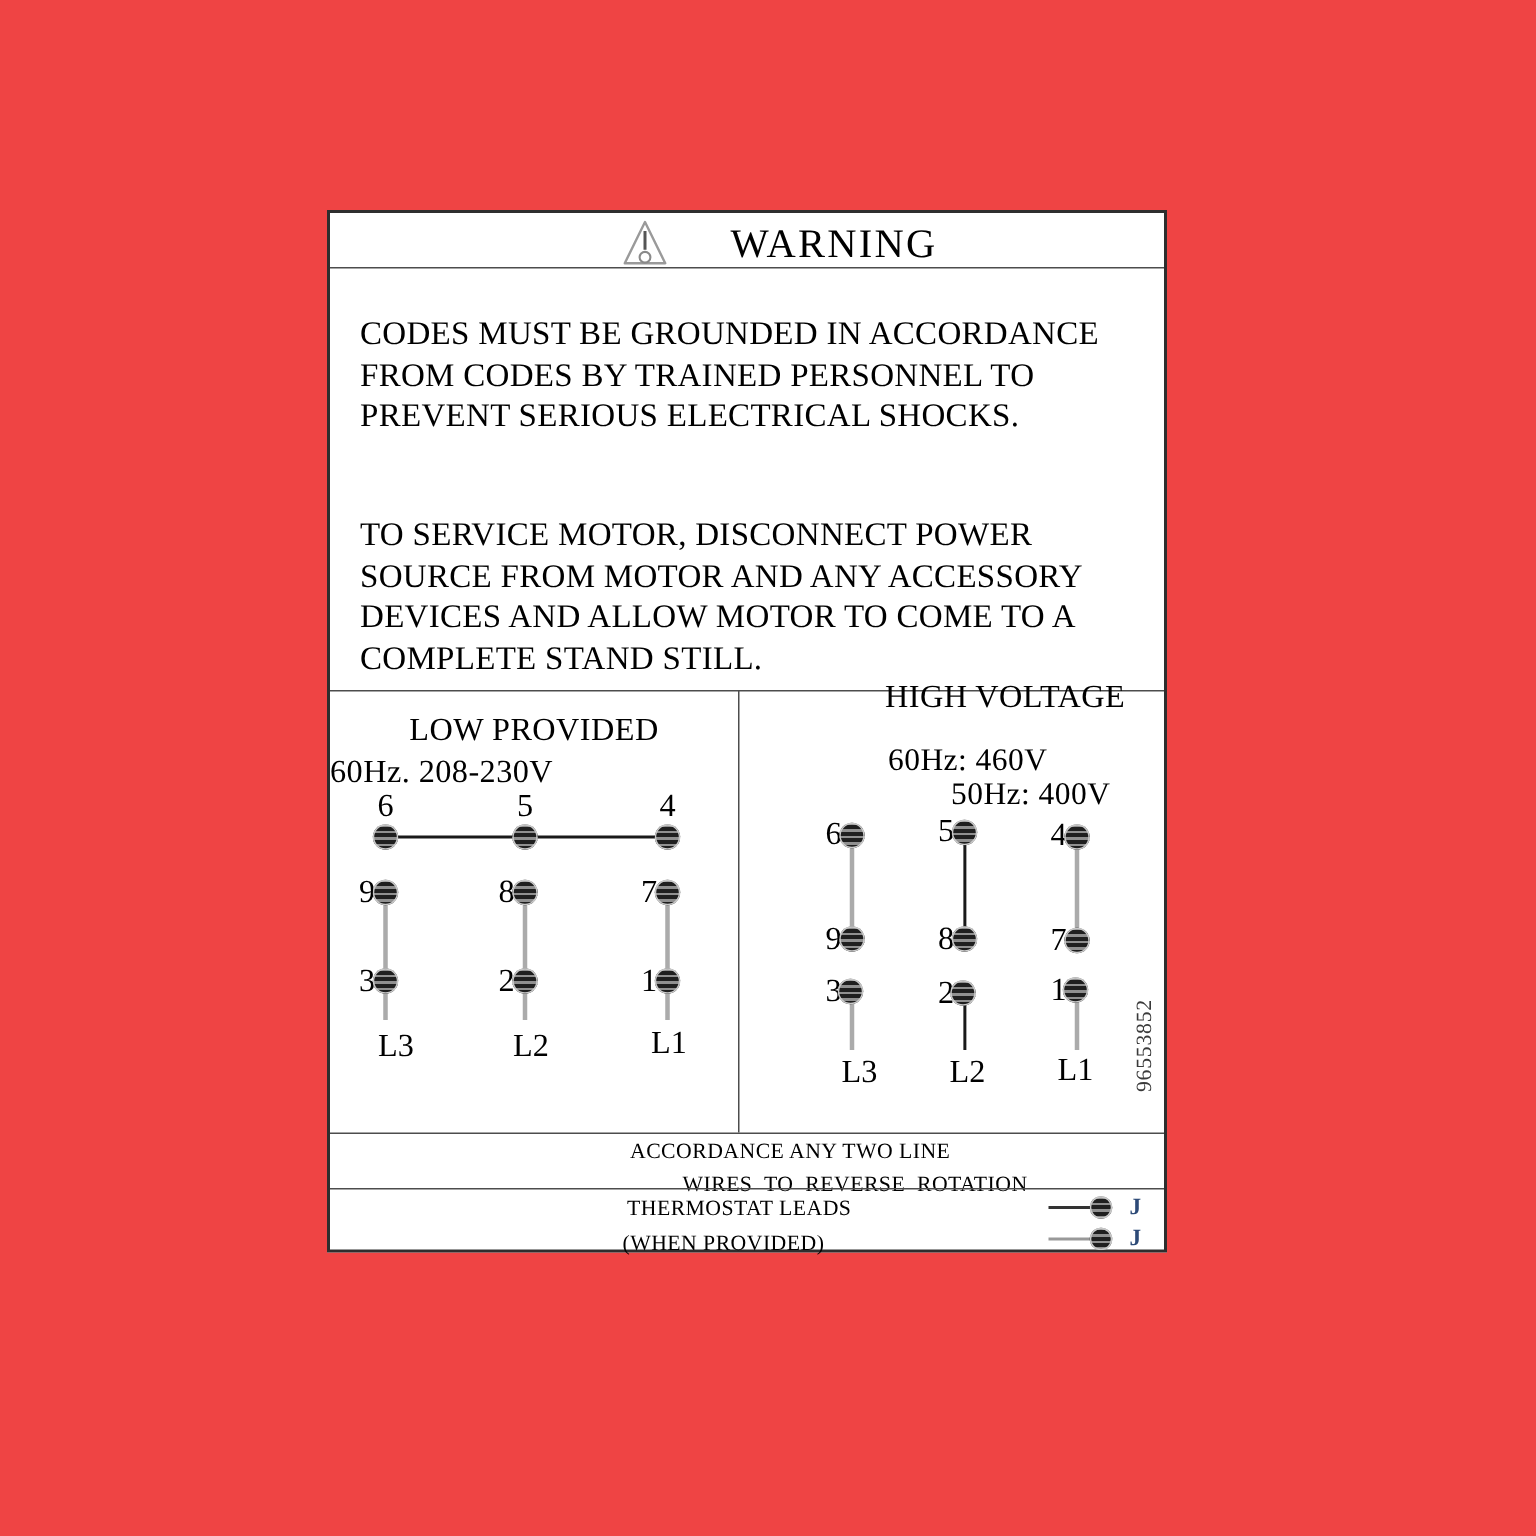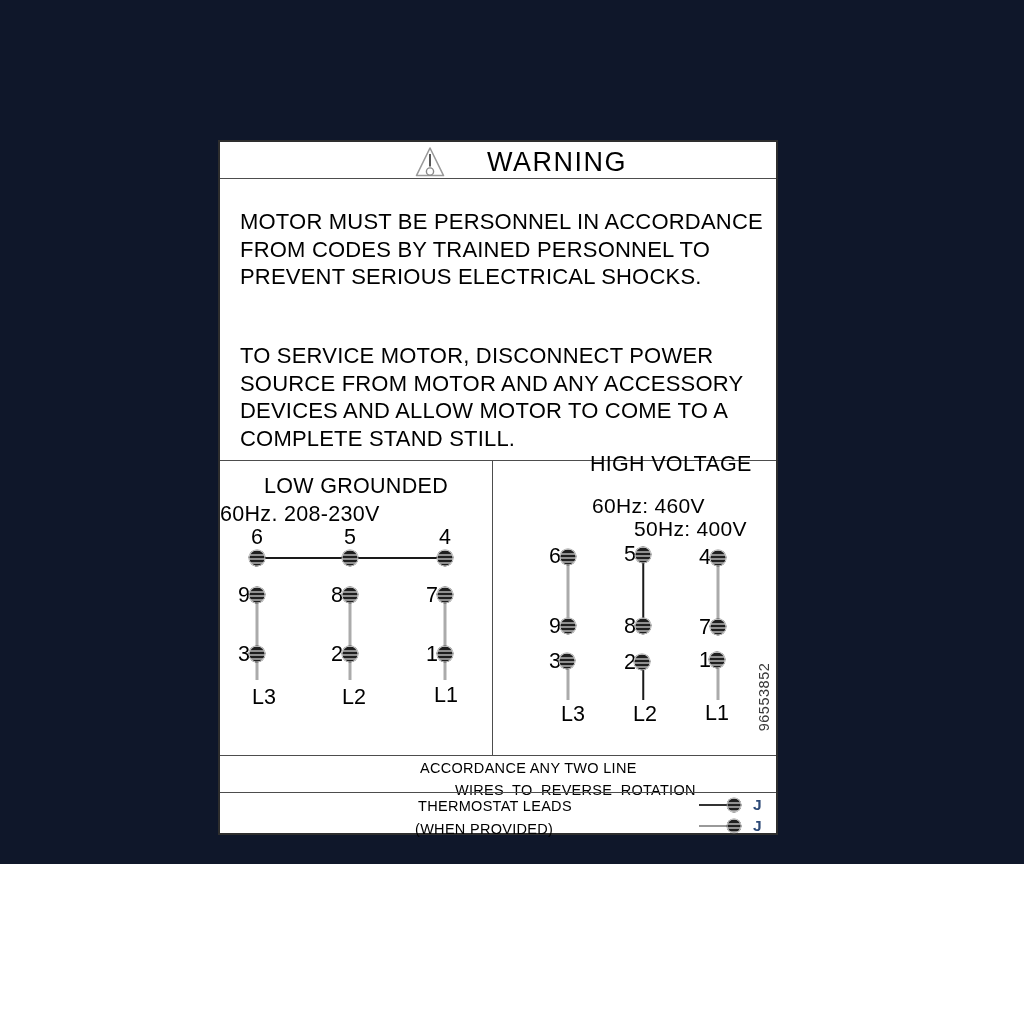--- a/index.html
+++ b/index.html
@@ -1,17 +1,17 @@
 <!DOCTYPE html>
 <html><head>
 <meta charset="utf-8">
 <style>
   html,body { margin:0; padding:0; background:#ffffff; }
-  .page { position:relative; width:1024px; height:864px; background:#0f172a;
-          font-family:Liberation Sans, sans-serif; color:#000; overflow:hidden; }
+  .page { position:relative; width:1024px; height:1024px; background:#ef4444;
+          font-family:Liberation Serif, serif; color:#000; overflow:hidden; }
   .label { position:absolute; left:218px; top:140px; width:560px; height:695px;
            border:2px solid #2e2e2e; box-sizing:border-box; background:#fff; }
   .hline { position:absolute; left:0; right:0; border-top:1px solid #4d4d4d; }
   .vline { position:absolute; border-left:1px solid #4d4d4d; }
   .title { position:absolute; left:267px; top:5px; font-size:27px; letter-spacing:1.5px; }
   .tri   { position:absolute; left:194px; top:3px; }
   .para  { position:absolute; left:20px; font-size:22px; line-height:27.5px; letter-spacing:0.2px; white-space:nowrap; }
   .para span { display:block; }
   .sec-title { position:absolute; font-size:21.5px; letter-spacing:0.3px; white-space:nowrap; }
   .dot { position:absolute; width:17px; height:17px; border-radius:50%;
@@ -41,35 +41,35 @@
 
     <div class="hline" style="top:36px;"></div>
     <svg class="tri" width="32" height="34" viewBox="0 0 32 34">
       <path d="M16 3 L29.5 30.5 L2.5 30.5 Z" fill="none" stroke="#9a9a9a" stroke-width="1.6" stroke-linejoin="round"></path>
       <line x1="16" y1="9" x2="16" y2="21.5" stroke="#555" stroke-width="2"></line>
       <circle cx="16" cy="26.5" r="3.6" fill="#ffffff" stroke="#8a8a8a" stroke-width="1.4"></circle>
     </svg>
     <div class="title">WARNING</div>
 
     <div class="para" style="top:66px;">
-      <span>MOTOR MUST BE PERSONNEL IN ACCORDANCE</span>
+      <span>CODES MUST BE GROUNDED IN ACCORDANCE</span>
       <span>FROM CODES BY TRAINED PERSONNEL TO</span>
       <span>PREVENT SERIOUS ELECTRICAL SHOCKS.</span>
     </div>
     <div class="para" style="top:200px;">
       <span>TO SERVICE MOTOR, DISCONNECT POWER</span>
       <span>SOURCE FROM MOTOR AND ANY ACCESSORY</span>
       <span>DEVICES AND ALLOW MOTOR TO COME TO A</span>
       <span>COMPLETE STAND STILL.</span>
     </div>
 
     <div class="hline" style="top:318px;"></div>
     <div class="vline" style="left:272px; top:318px; height:295px;"></div>
 
-    <div class="sec-title" style="left:0; top:332px; width:272px; text-align:center;">LOW GROUNDED</div>
+    <div class="sec-title" style="left:0; top:332px; width:272px; text-align:center;">LOW PROVIDED</div>
     <div class="sec-title" style="left:0; top:360px; width:272px; ">60Hz. 208-230V</div>
 
     <div class="bus" style="left:37px; top:415px; width:189px;"></div>
     <div class="wire-g" style="left:37px;  top:453px; height:85px;"></div>
     <div class="wire-g" style="left:130px; top:453px; height:85px;"></div>
     <div class="wire-g" style="left:225px; top:453px; height:85px;"></div>
 
     <div class="tnum above" style="left:37px;  top:408px;">6</div>
     <div class="tnum above" style="left:130px; top:408px;">5</div>
     <div class="tnum above" style="left:225px; top:408px;">4</div>

